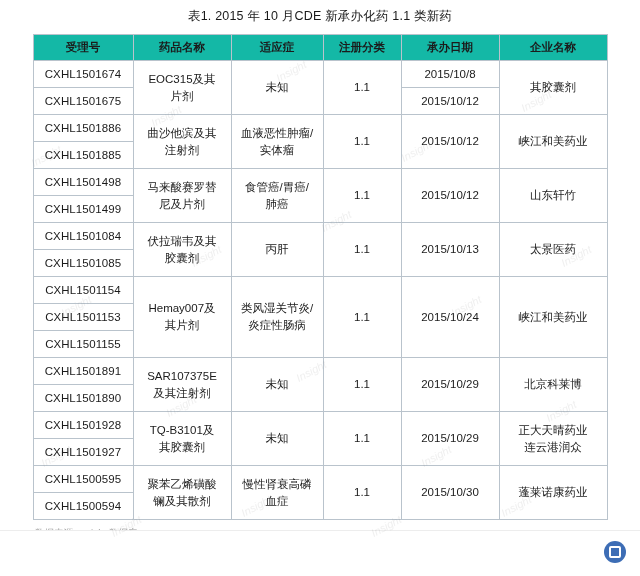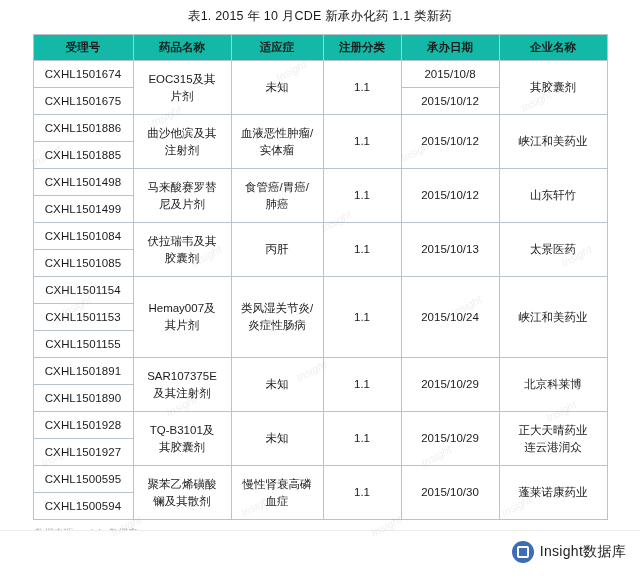--- a/index.html
+++ b/index.html
@@ -250,21 +250,20 @@
   </table>
 
   <div class="footer">
     <div class="src">数据来源: Insight 数据库</div>
     <div class="date">2015.11</div>
   </div>
 
   <div class="bottombar">
     <div class="brand">
       <div class="brand-logo"></div>
-      <div class="brand-text">Insight数据库</div>
     </div>
   </div>
 
   <div id="wm-layer">
       <div class="wm" style="left: 30px; top: 150px;">Insight</div>
       <div class="wm" style="left: 150px; top: 110px;">Insight</div>
       <div class="wm" style="left: 275px; top: 65px;">Insight</div>
       <div class="wm" style="left: 400px; top: 145px;">Insight</div>
       <div class="wm" style="left: 520px; top: 95px;">Insight</div>
       <div class="wm" style="left: 60px; top: 300px;">Insight</div>

